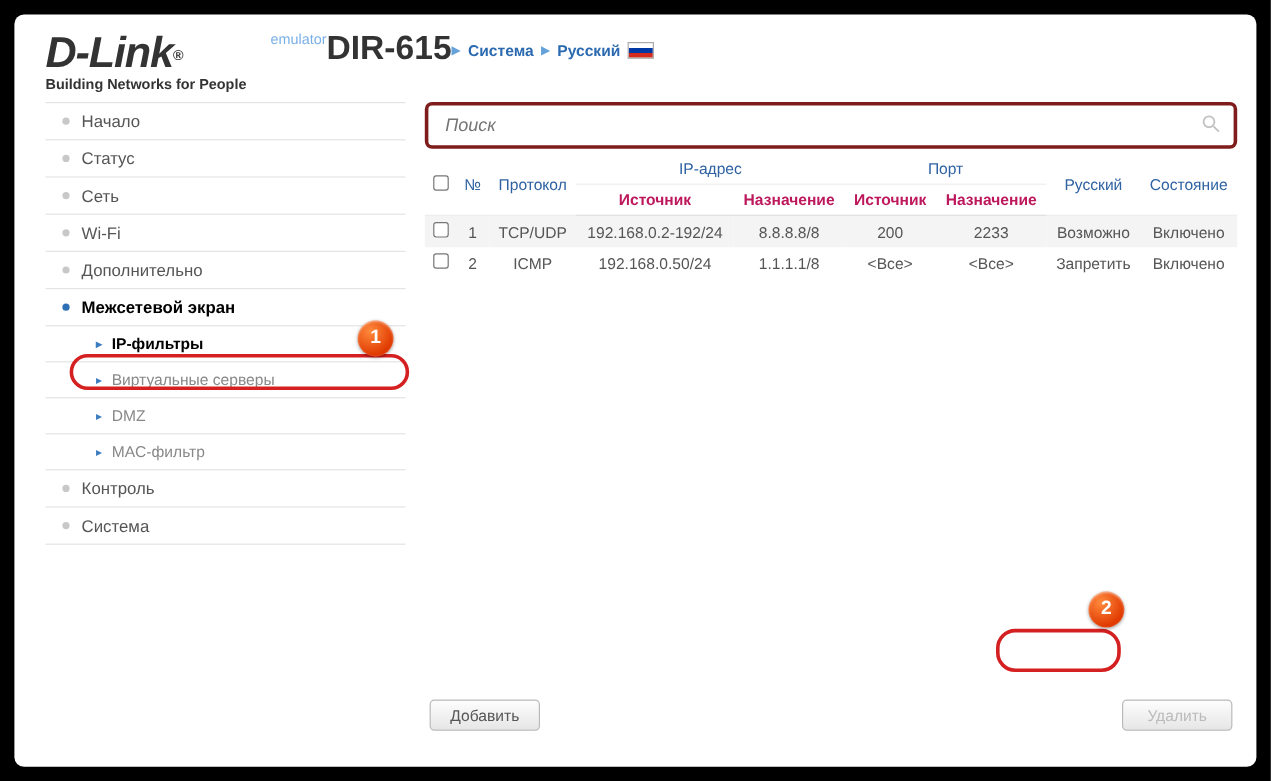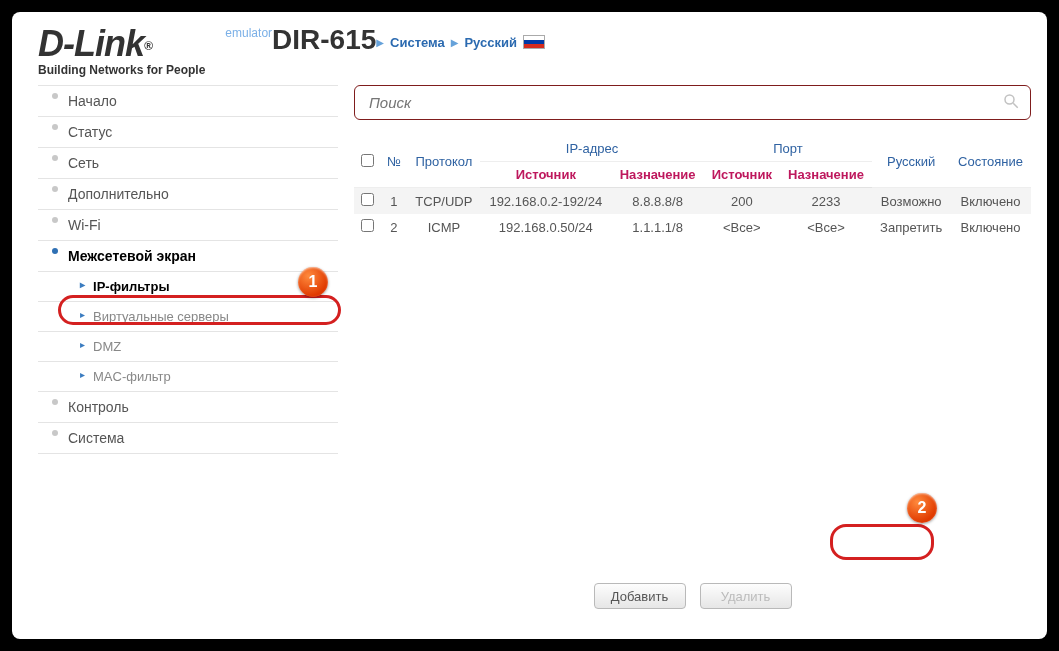--- a/index.html
+++ b/index.html
@@ -19,46 +19,46 @@
 .tri { color: #66a2da; font-size: 10px; }
 .crumb-link { color: #2b6ab0; font-weight: bold; cursor: pointer; }
 .lang-q { color: #2b6ab0; font-weight: bold; }
 .flag { display: inline-block; width: 22px; height: 14px; border: 1px solid #aaa; background: linear-gradient(180deg,#fff 0 33%,#0039a6 33% 66%,#d52b1e 66% 100%); vertical-align: middle; }
 
 
 .body { display: flex; flex: 1; padding: 0 16px 20px 26px; gap: 16px; }
 .sidebar { width: 300px; }
 .menu { list-style: none; border-top: 1px solid #e4e4e4; }
 .menu li { border-bottom: 1px solid #e4e4e4; }
-.menu-row, .sub-row { display: flex; padding: 7px 10px 7px 14px; font-size: 14px; color: #555; cursor: pointer; }
+.menu-row, .sub-row { display: flex; align-items: center; padding: 7px 10px 7px 14px; font-size: 14px; color: #555; cursor: pointer; }
 .dot { width: 6px; height: 6px; border-radius: 50%; background: #c8c8c8; margin-right: 10px; flex-shrink: 0; }
 .expanded .dot { background: #2f70b4; }
 .expanded .m-label { color: #000; font-weight: bold; }
 .sub { list-style: none; }
 .sub li { border-top: 1px solid #e4e4e4; border-bottom: none; }
 .sub-row { padding-left: 42px; font-size: 13px; color: #888; }
 .sub-row .chev { color: #3b7cc0; margin-right: 8px; font-size: 10px; }
 .sub-row.active { color: #000; font-weight: bold; }
 
 .content { flex: 1; display: flex; flex-direction: column; }
-.search-wrap { border: 1px solid #7f1d1d; border-radius: 6px; display: flex; align-items: center; padding: 6px 10px 6px 14px; margin-bottom: 16px; }
+.search-wrap { border: 3px solid #7f1d1d; border-radius: 6px; display: flex; align-items: center; padding: 6px 10px 6px 14px; margin-bottom: 4px; }
 .search-wrap input { flex: 1; border: none; outline: none; font-style: italic; color: #9a9a9a; font-size: 15px; background: transparent; }
 .search-icon svg { width: 18px; height: 18px; opacity: .45; }
 
 .page-h { color: #2f62a2; font-size: 18px; font-weight: bold; margin: 6px 4px 16px 4px; }
 
 table.grid { width: 100%; border-collapse: collapse; font-size: 13px; }
 .grid th, .grid td { padding: 5px 6px; text-align: center; white-space: nowrap; }
 .grp th { color: #2f62a2; font-weight: normal; font-size: 13px; border-bottom: 1px solid #eee; }
 .cols th { color: #be185d; font-weight: bold; font-size: 13px; border-bottom: 1px solid #e2e2e2; }
 .grid tbody tr:nth-child(odd) { background: #f4f4f4; }
 .grid td { color: #555; }
 .grid input[type=checkbox] { cursor: pointer; }
 
-.footer-btns { margin-top: auto; display: flex; justify-content: center; gap: 14px; padding: 10px 4px; }
+.footer-btns { margin-top: auto; display: flex; justify-content: space-between; gap: 14px; padding: 10px 4px; }
 .btn { min-width: 92px; height: 26px; border: 1px solid #b9b9b9; border-radius: 4px; background: linear-gradient(#fdfdfd,#e6e6e6); font-size: 13px; color: #555; cursor: pointer; }
 .btn:disabled { color: #bbb; cursor: default; }
 
 
 .callout { position: absolute; border: 3px solid #d42020; border-radius: 16px; pointer-events: none; }
 .badge { position: absolute; width: 30px; height: 30px; border-radius: 50%; background: radial-gradient(circle at 35% 30%, #ff8a3d, #e03a00 70%); color: #fff; font: bold 16px/30px Arial; text-align: center; box-shadow: 0 1px 3px rgba(0,0,0,.4), inset 0 1px 2px rgba(255,255,255,.6); pointer-events: none; }
 #c1 { left: 58px; top: 295px; width: 283px; height: 30px; }
 #b1 { left: 298px; top: 267px; }
 #c2 { left: 830px; top: 524px; width: 104px; height: 36px; }
 #b2 { left: 907px; top: 493px; }
@@ -102,27 +102,27 @@
           </li>
           <li>
             <div class="menu-row">
               <span class="dot"></span>
               <span class="m-label">Сеть</span>
             </div>
           </li>
           <li>
             <div class="menu-row">
               <span class="dot"></span>
+              <span class="m-label">Wi-Fi</span>
+            </div>
+          </li>
+          <li>
+            <div class="menu-row">
+              <span class="dot"></span>
               <span class="m-label">Дополнительно</span>
-            </div>
-          </li>
-          <li>
-            <div class="menu-row">
-              <span class="dot"></span>
-              <span class="m-label">Wi-Fi</span>
             </div>
           </li>
           <li class="expanded">
             <div class="menu-row expanded">
               <span class="dot"></span>
               <span class="m-label">Межсетевой экран</span>
             </div>
             <ul class="sub">
               <li>
                 <div class="sub-row active">

